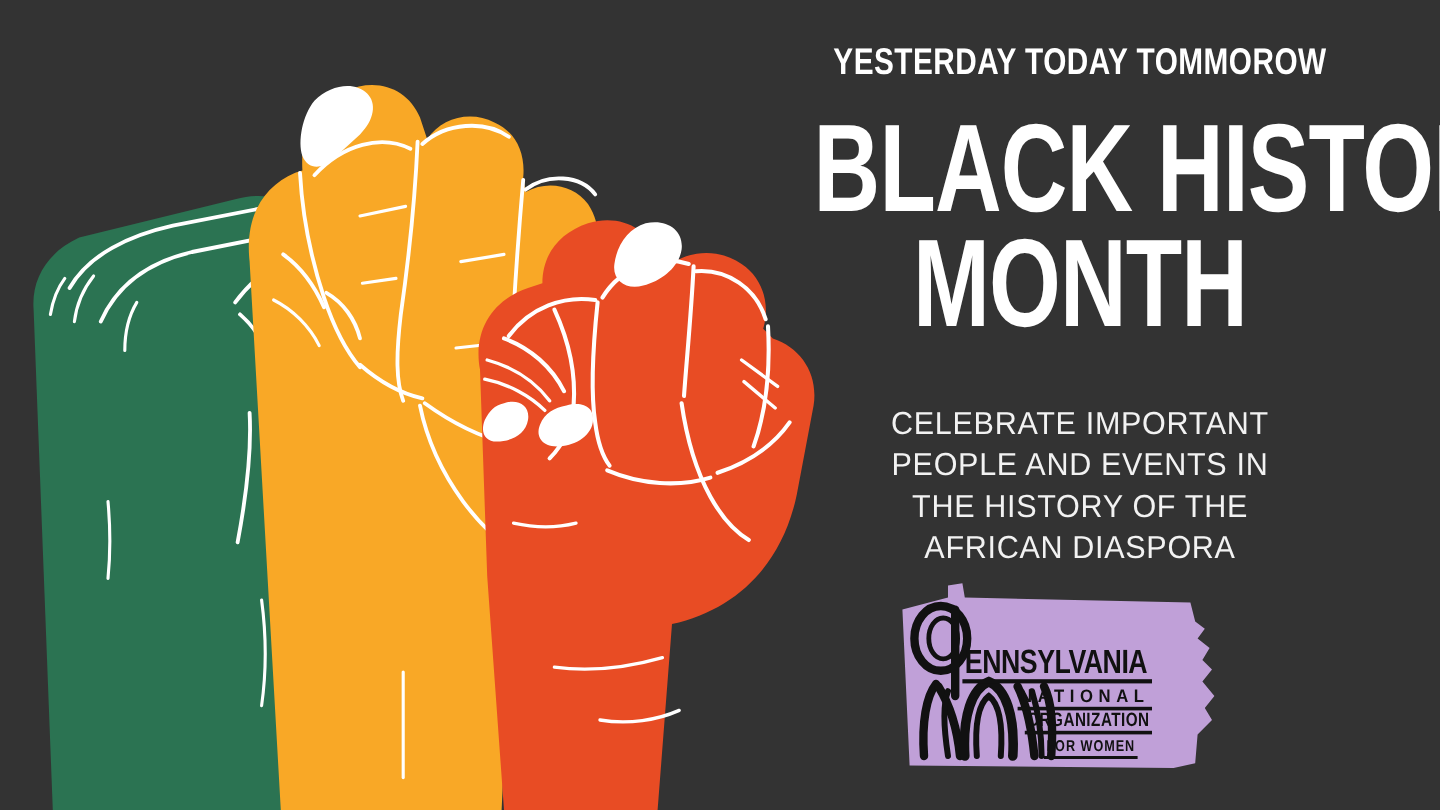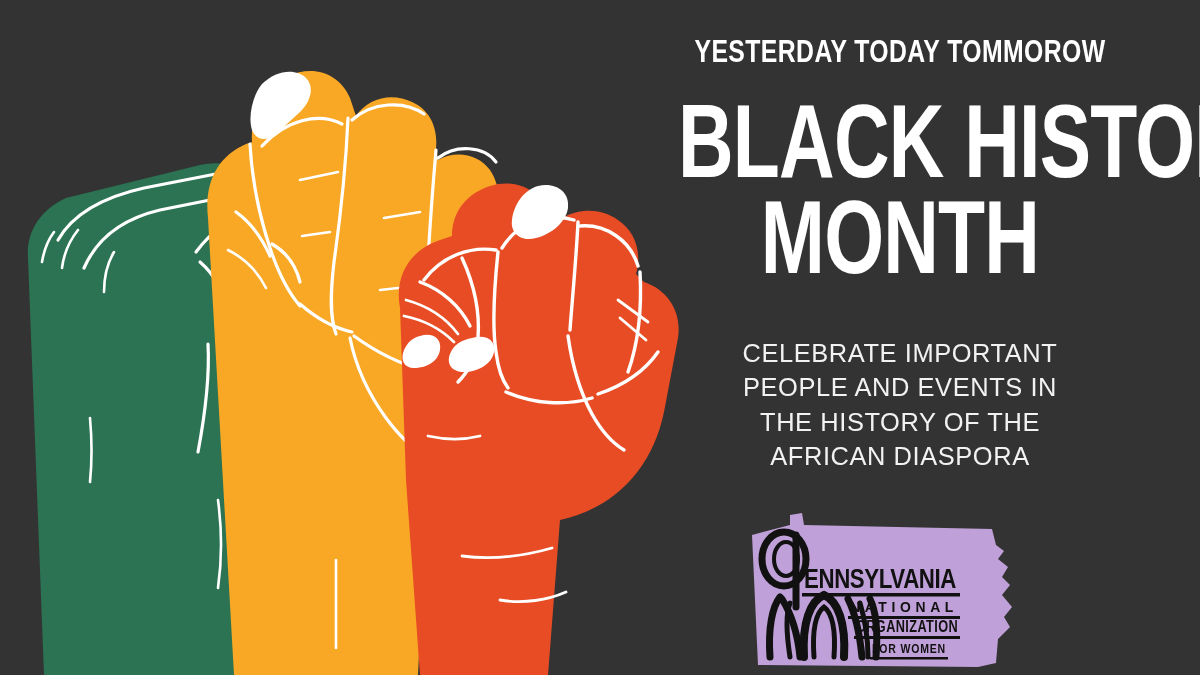--- a/index.html
+++ b/index.html
@@ -79,21 +79,21 @@
     letter-spacing:0.6px;
     transform:scaleX(0.96);
     transform-origin:center top;
   }
   .subtext span { display:block; }
 
   
   #logo {
     position:absolute;
     left:146px;  
-    top:511px;
+    top:484px;
     width:272px;
     height:160px;
   }
   #logo svg { display:block; width:100%; height:100%; }
 </style>
 </head>
 <body>
 
 <div id="poster" style="--bg: #333333;">
 

